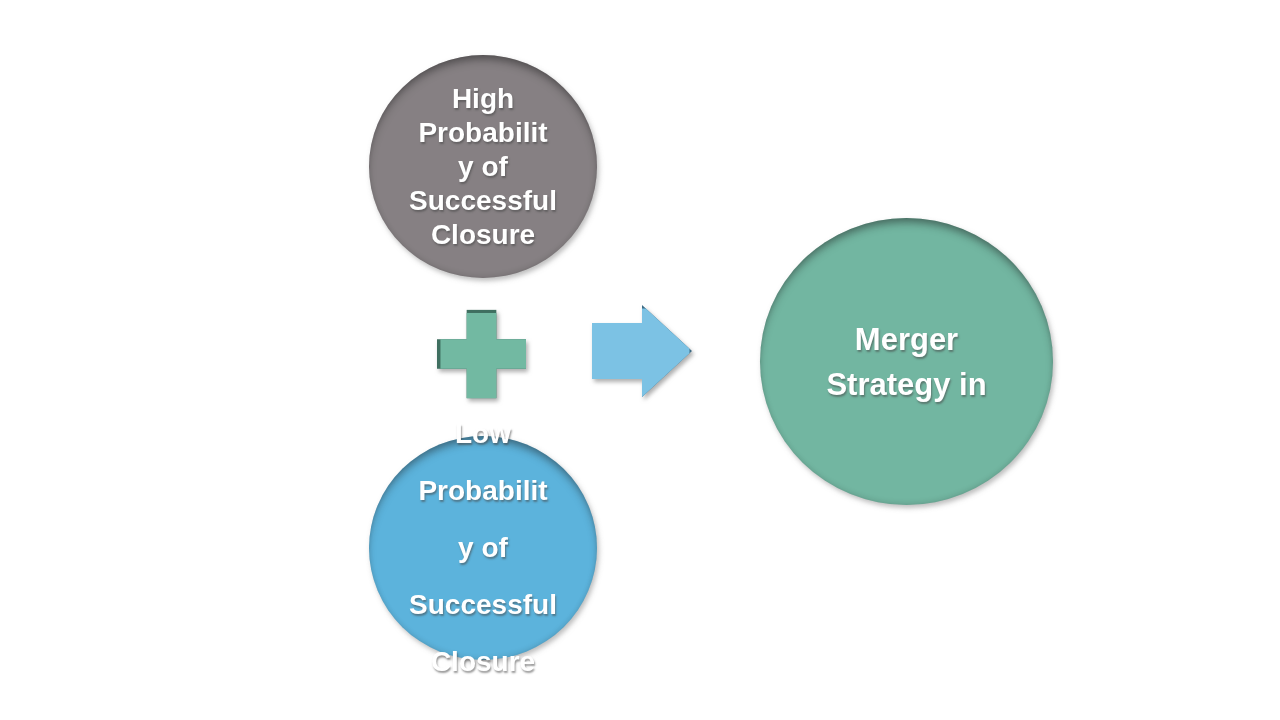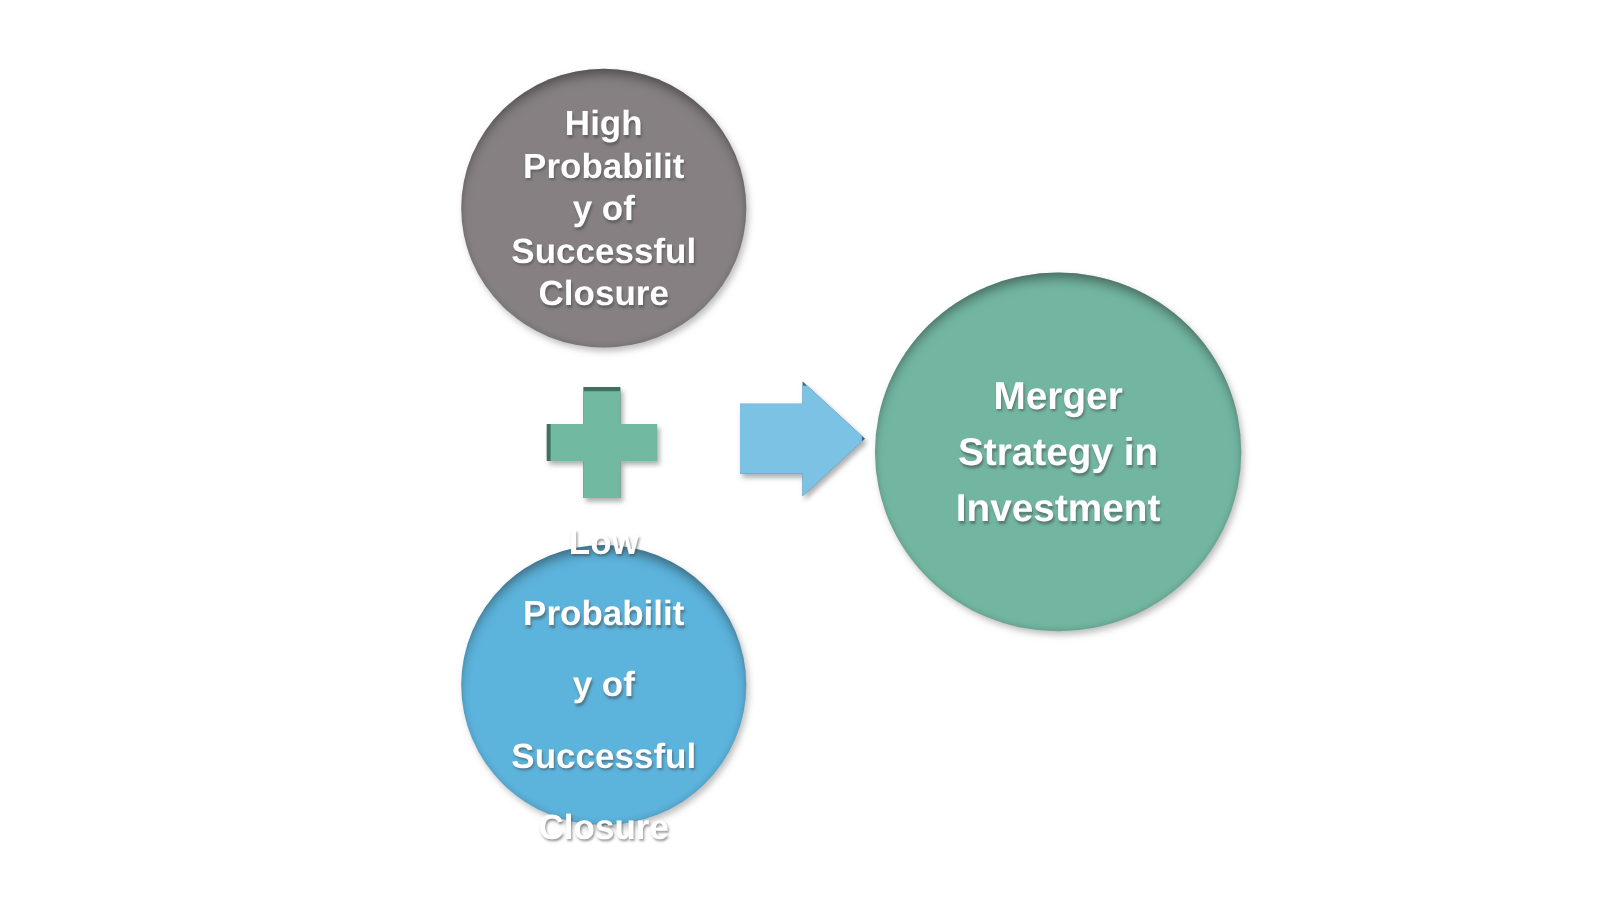--- a/index.html
+++ b/index.html
@@ -27,21 +27,21 @@
       inset 0 -3px 6px -3px rgba(25, 25, 25, 0.22),
       2px 3px 5px rgba(125, 125, 125, 0.50);
   }
   .circle .line {
     display: block;
     text-shadow: 1px 2px 2px rgba(70, 70, 70, 0.55);
     white-space: nowrap;
   }
   .circle-high   { left: 369px; top: 55px;  width: 228px; height: 223px; font-size: 28px; line-height: 34px; }
   .circle-low    { left: 369px; top: 436px; width: 228px; height: 224px; font-size: 28px; line-height: 34px; gap: 23px; }
-  .circle-result { left: 700px; top: 218px; width: 293px; height: 287px; font-size: 31px; line-height: 45px; }
+  .circle-result { left: 760px; top: 218px; width: 293px; height: 287px; font-size: 31px; line-height: 45px; }
 
   .op { position: absolute; filter: drop-shadow(2px 3px 2px rgba(110, 110, 110, 0.55)); }
   .op-plus  { left: 437px; top: 309px; }
   .op-arrow { left: 592px; top: 305px; }
 
   .logo {
     position: absolute;
     left: 1058px; top: 644px;
     display: flex;
     align-items: center;
@@ -95,17 +95,16 @@
     <span class="line">Low</span>
     <span class="line">Probabilit</span>
     <span class="line">y of</span>
     <span class="line">Successful</span>
     <span class="line">Closure</span>
   </div>
 
   <div class="circle circle-result" style="background-color: rgb(114, 182, 161);">
     <span class="line">Merger</span>
     <span class="line">Strategy in</span>
-    <span class="line">Investment</span>
   </div>
 
 
 </div>
 
 </body></html>

